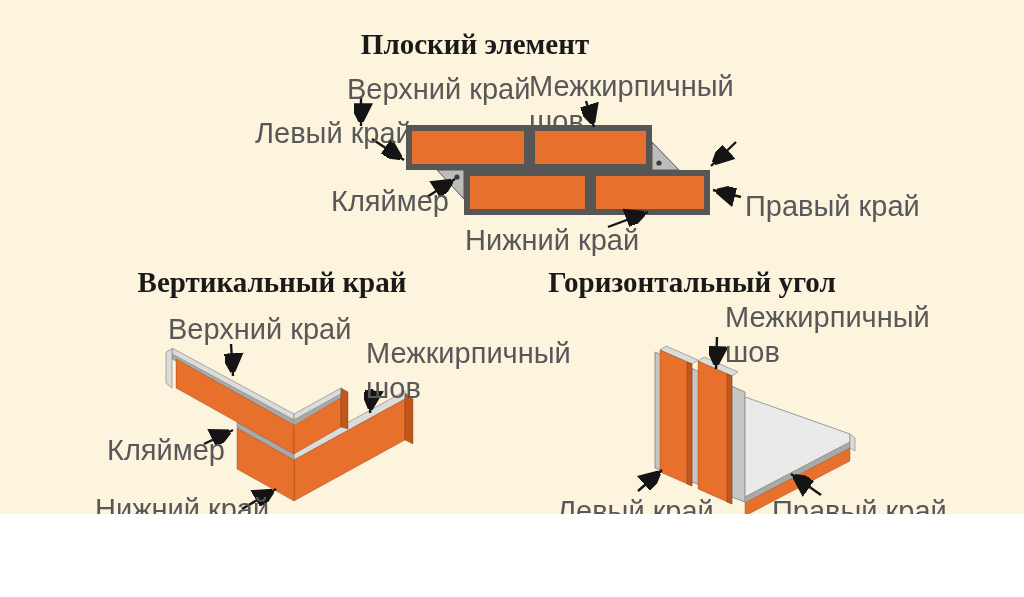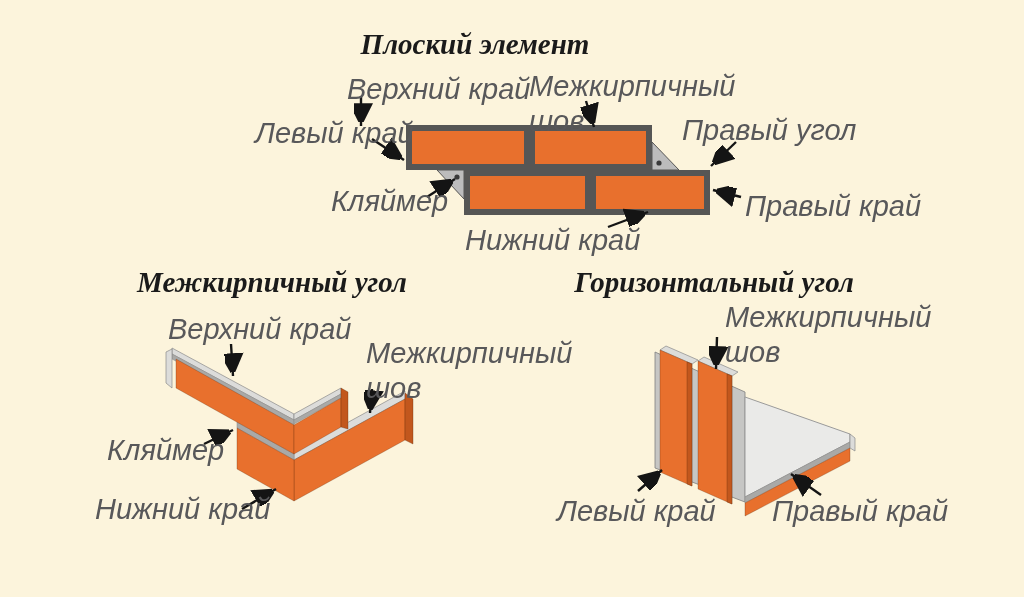--- a/index.html
+++ b/index.html
@@ -1,22 +1,21 @@
 <!DOCTYPE html>
 <html style="--background: #FCF4DC; --brick-orange: #E8702D; --brick-dark: #C2571D; --seam-dark: #565655; --clamp-gray: #BCBCBC; --metal-light: #DCDCDA; --metal-mid: #A9A9A7; --plate-light: #EAEAE8; --backing-gray: #C6C6C4; --label-gray: #58585A; --title-black: #1A1A1A; --arrow-black: #141414;"><head>
 <meta charset="utf-8">
 <style>
   html,body{margin:0;padding:0;}
   #canvas{
     position:relative;
-    width:1024px;height:597px;
+    width:1024px;height:514px;
     background:var(--background,#FCF4DC);
     overflow:hidden;
     font-family:"Liberation Sans", sans-serif;
-    font-style:italic;
   }
   .layer{position:absolute;left:0;top:0;}
   .title{
     position:absolute;
     font-family:"Liberation Serif", serif;
     font-weight:bold;
     font-size:29px;
     color:var(--title-black,#1a1a1a);
     text-align:center;
     white-space:nowrap;
@@ -117,27 +116,26 @@
       <polygon class="brick" points="698,361 732,376 732,504 698,489"></polygon>
       <polygon class="brick-dark" points="727,374 732,376 732,504 727,502"></polygon>
 
       <line class="arrow" marker-end="url(#ah)" x1="717" y1="337" x2="716" y2="369"></line>
       <line class="arrow" marker-end="url(#ah)" x1="638" y1="491" x2="662" y2="470"></line>
       <line class="arrow" marker-end="url(#ah)" x1="821" y1="495" x2="791" y2="474"></line>
     </g>
   </svg>
 
   <div class="title" style="left:300px;top:28px;width:350px;">Плоский элемент</div>
-  <div class="title" style="left:97px;top:266px;width:350px;">Межкирпичный угол</div>
-  <div class="title" style="left:539px;top:266px;width:350px;">Горизонтальный угол</div>
+  <div class="title" style="left:97px;top:266px;width:350px;">Вертикальный край</div>
+  <div class="title" style="left:517px;top:266px;width:350px;">Горизонтальный угол</div>
 
   <div class="lbl" style="left:347px;top:72px;">Верхний край</div>
   <div class="lbl wrap" style="left:529px;top:69px;width:190px;">Межкирпичный шов</div>
   <div class="lbl" style="left:255px;top:116px;">Левый край</div>
-  <div class="lbl" style="left:682px;top:113px;">Правый угол</div>
   <div class="lbl" style="left:331px;top:184px;">Кляймер</div>
   <div class="lbl" style="left:745px;top:189px;">Правый край</div>
   <div class="lbl" style="left:465px;top:223px;">Нижний край</div>
 
   <div class="lbl" style="left:168px;top:312px;">Верхний край</div>
   <div class="lbl wrap" style="left:366px;top:336px;width:190px;">Межкирпичный шов</div>
   <div class="lbl" style="left:107px;top:433px;">Кляймер</div>
   <div class="lbl" style="left:95px;top:492px;">Нижний край</div>
 
   <div class="lbl wrap" style="left:725px;top:300px;width:190px;">Межкирпичный шов</div>

